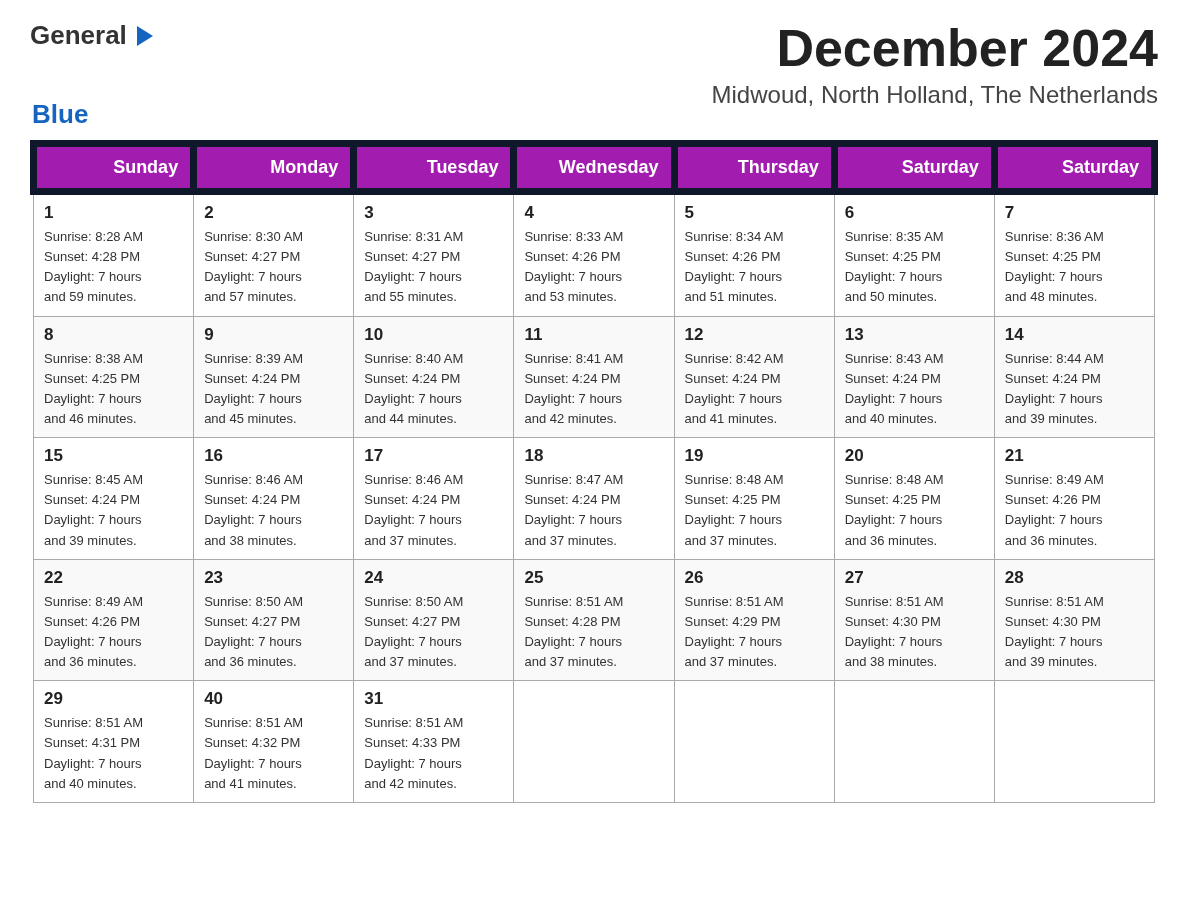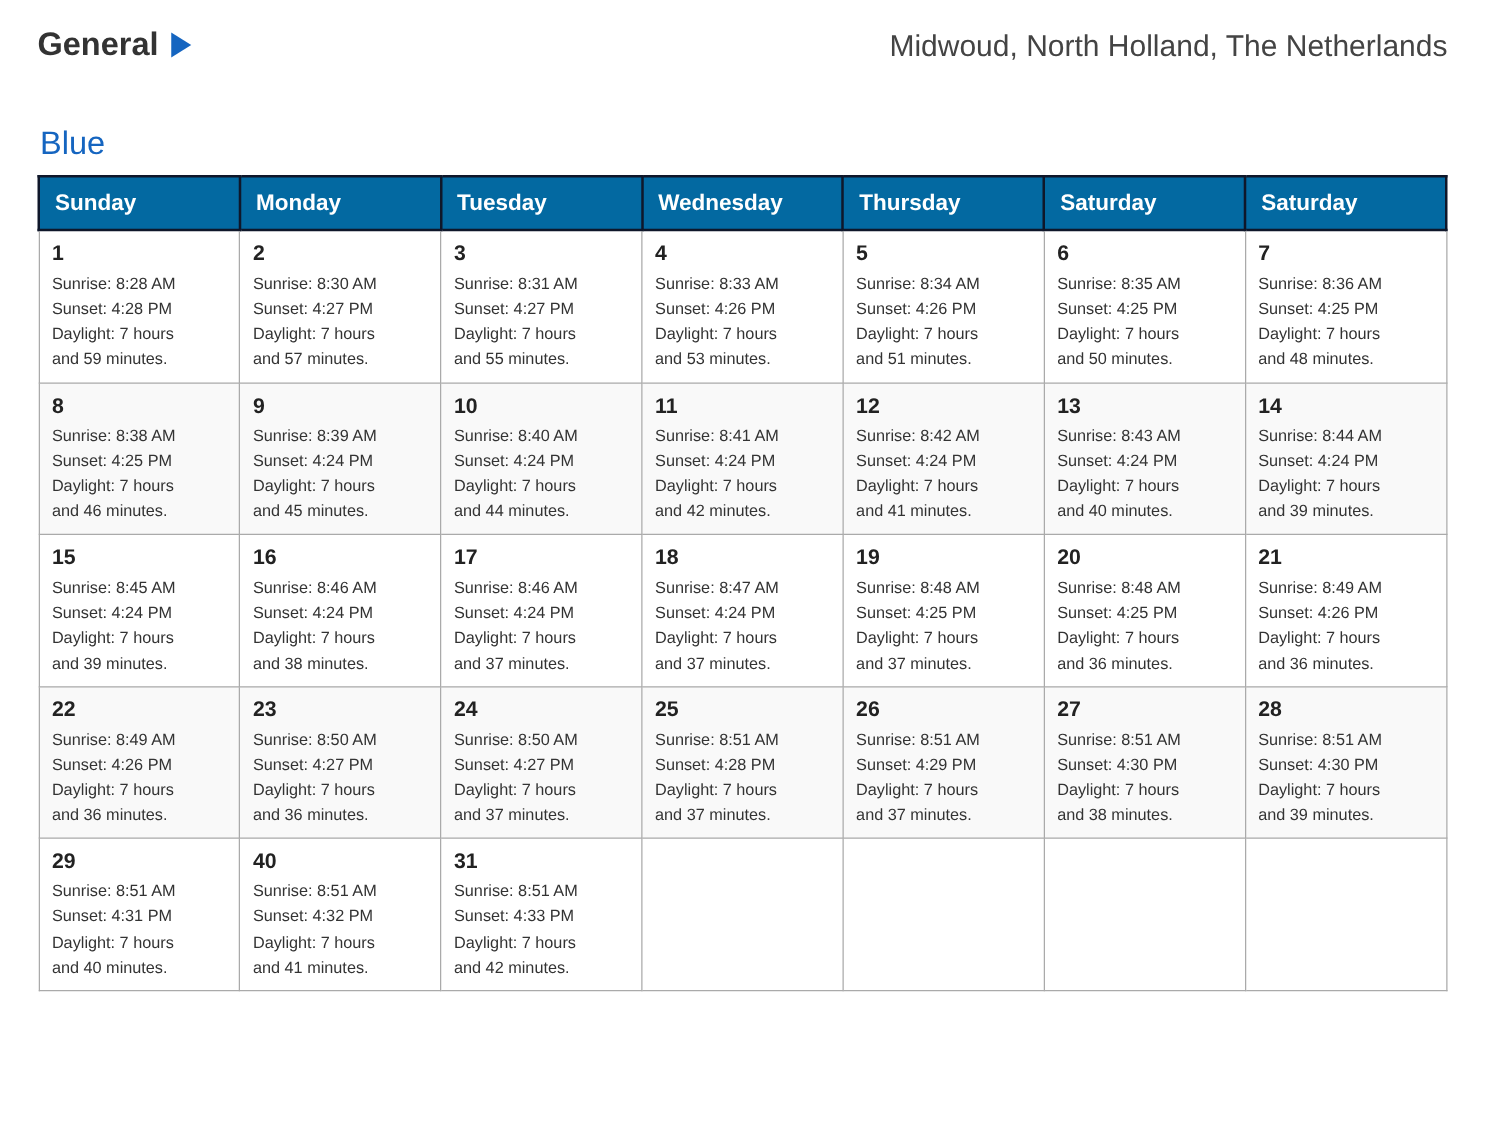--- a/index.html
+++ b/index.html
@@ -16,21 +16,21 @@
       align-items: flex-start;
       margin-bottom: 10px;
     }
     .logo-text-general {
       font-size: 26px;
       font-weight: bold;
       color: #333;
     }
     .logo-text-blue {
       font-size: 26px;
-      font-weight: normal;
+      font-weight: bold;
       color: #1565c0;
       text-align: center;
     }
     .logo-icon {
       width: 30px;
       height: 30px;
       margin-left: 2px;
     }
     .title-section {
       text-align: right;
@@ -45,27 +45,27 @@
       font-size: 24px;
       color: #444;
       margin-top: 4px;
     }
     .calendar {
       width: 100%;
       border-collapse: collapse;
       margin-top: 10px;
     }
     .calendar th {
-      background-color: #0369a1;
+      background-color: #a21caf;
       color: #fff;
       font-size: 18px;
       font-weight: 600;
       padding: 10px 12px;
-      text-align: left;
-      border: 2px solid #0f172a;
+      text-align: right;
+      border: 7px solid #0f172a;
     }
     .calendar td {
       border: 1px solid #aaa;
       vertical-align: top;
       padding: 8px 10px;
       width: calc(100% / 7);
     }
     .day-number {
       font-size: 17px;
       font-weight: bold;
@@ -105,20 +105,21 @@
   <div class="logo-wrapper">
     <div class="logo-line">
       <span class="logo-text-general">General</span>
       <svg class="logo-icon" viewBox="0 0 30 30">
         <polygon points="8,5 24,15 8,25" fill="#1565c0"></polygon>
       </svg>
     </div>
     <span class="logo-text-blue" style="margin-left: 2px;">Blue</span>
   </div>
   <div class="title-section">
+    <div class="month-title">December 2024</div>
     <div class="location-title">Midwoud, North Holland, The Netherlands</div>
   </div>
 </div>
 
 <table class="calendar">
   <thead>
     <tr>
 
     <th>Sunday</th>
         <th>Monday</th>

